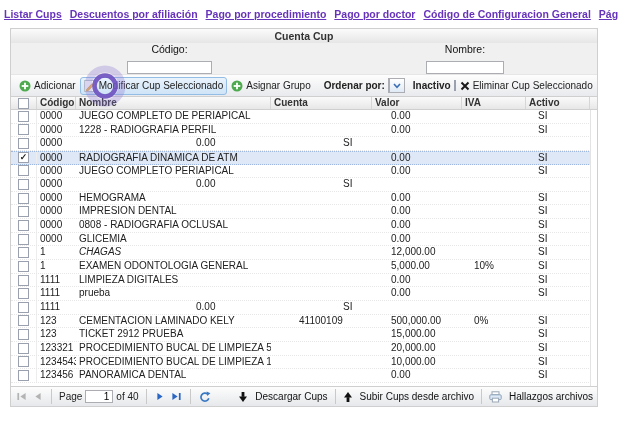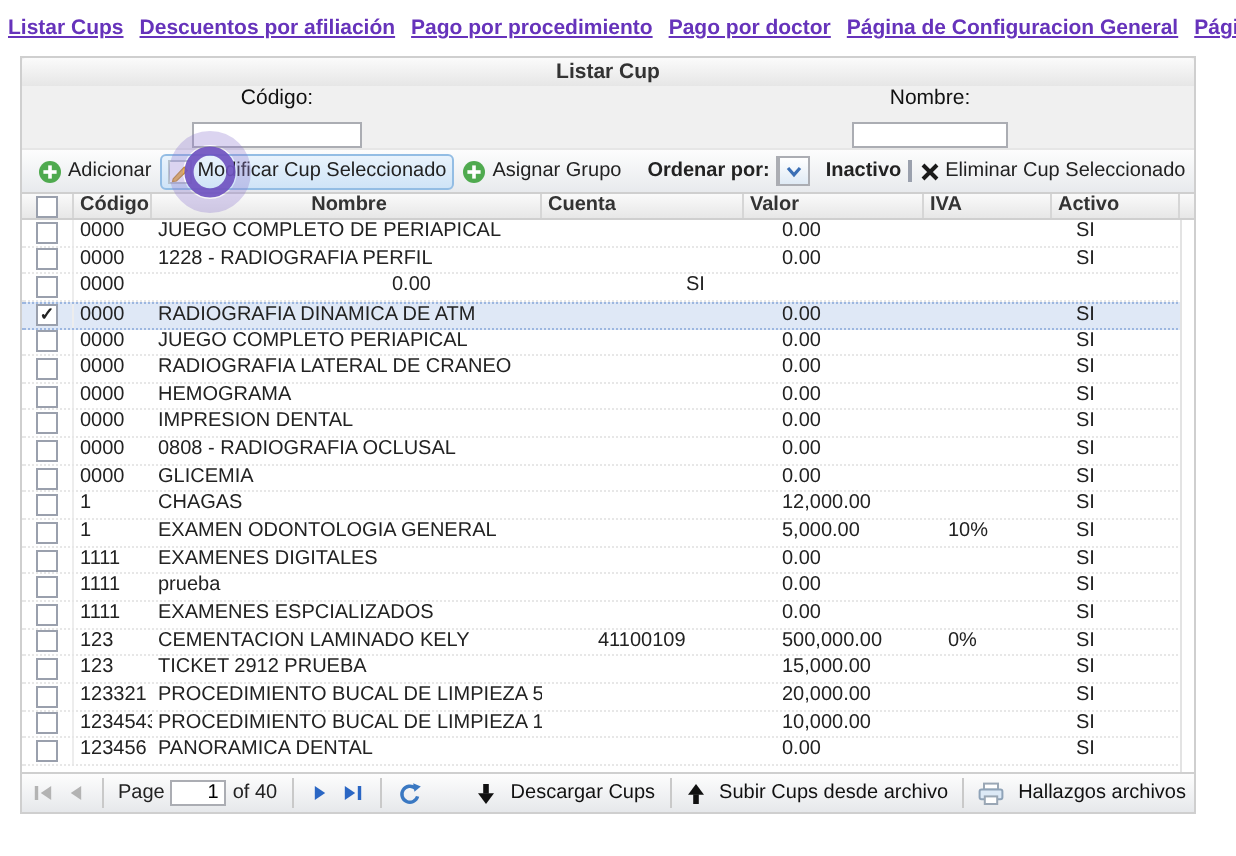--- a/index.html
+++ b/index.html
@@ -64,28 +64,28 @@
   .footer-action{display:flex;align-items:flex-start;gap:7px;cursor:pointer;white-space:nowrap;color:#111;}
   
   .click-annotation{position:absolute;left:73px;top:54px;pointer-events:none;}
   .icon{display:inline-flex;align-items:center;}
 </style>
 </head>
 <body>
 
 <div id="screen">
 
-  <div class="top-nav"><a class="nav-link" href="#">Listar Cups</a><a class="nav-link" href="#">Descuentos por afiliación</a><a class="nav-link" href="#">Pago por procedimiento</a><a class="nav-link" href="#">Pago por doctor</a><a class="nav-link" href="#">Página de Configuracion General</a><a class="nav-link" href="#">Página principal</a></div>
+  <div class="top-nav"><a class="nav-link" href="#">Listar Cups</a><a class="nav-link" href="#">Descuentos por afiliación</a><a class="nav-link" href="#">Pago por procedimiento</a><a class="nav-link" href="#">Pago por doctor</a><a class="nav-link" href="#">Código de Configuracion General</a><a class="nav-link" href="#">Página principal</a></div>
 
   <div class="panel">
 
-    <div class="panel-title">Listar Cup</div>
+    <div class="panel-title">Cuenta Cup</div>
 
     <div class="search-form">
-      <div class="field-group" style="left:85px;width:85px;">
+      <div class="field-group" style="left:116px;width:85px;">
         <div class="field-label">Código:</div>
         <input class="text-input" type="text" value="" style="">
       </div>
       <div class="field-group" style="left:415px;width:78px;">
         <div class="field-label">Nombre:</div>
         <input class="text-input" type="text" value="" style="">
       </div>
     </div>
 
     <div class="toolbar">
@@ -140,21 +140,21 @@
         </span>
         <span>Eliminar Cup Seleccionado</span>
       </div>
     </div>
 
     <div class="grid-header">
       <div class="hcell cb" style="width:26px;">
         <span class="checkbox"></span>
       </div>
       <div class="hcell" style="width:39px;">Código</div>
-      <div class="hcell" style="width:195px;text-align:center;">Nombre</div>
+      <div class="hcell" style="width:195px;">Nombre</div>
       <div class="hcell" style="width:101px;">Cuenta</div>
       <div class="hcell" style="width:90px;">Valor</div>
       <div class="hcell" style="width:64px;">IVA</div>
       <div class="hcell" style="width:64px;">Activo</div>
       <div class="hcell filler"></div>
     </div>
 
     <div class="grid-body">
         <div class="grid-row">
           <div class="cell cb-cell" style="width: 26px;">
@@ -208,21 +208,20 @@
           <div class="cell c-cuenta" style="width: 101px;"></div>
           <div class="cell c-valor" style="width: 90px;">0.00</div>
           <div class="cell c-iva" style="width: 64px;"></div>
           <div class="cell c-activo" style="width: 64px;">SI</div>
         </div>
         <div class="grid-row">
           <div class="cell cb-cell" style="width: 26px;">
             <span class="checkbox"></span>
           </div>
           <div class="cell c-codigo" style="width: 39px;">0000</div>
-          <div class="cell c-nombre" style="width: 195px;">RADIOGRAFIA LATERAL DE CRANEO</div>
           <div class="cell c-cuenta" style="width: 101px;"></div>
           <div class="cell c-valor" style="width: 90px;">0.00</div>
           <div class="cell c-iva" style="width: 64px;"></div>
           <div class="cell c-activo" style="width: 64px;">SI</div>
         </div>
         <div class="grid-row">
           <div class="cell cb-cell" style="width: 26px;">
             <span class="checkbox"></span>
           </div>
           <div class="cell c-codigo" style="width: 39px;">0000</div>
@@ -263,21 +262,21 @@
           <div class="cell c-cuenta" style="width: 101px;"></div>
           <div class="cell c-valor" style="width: 90px;">0.00</div>
           <div class="cell c-iva" style="width: 64px;"></div>
           <div class="cell c-activo" style="width: 64px;">SI</div>
         </div>
         <div class="grid-row">
           <div class="cell cb-cell" style="width: 26px;">
             <span class="checkbox"></span>
           </div>
           <div class="cell c-codigo" style="width: 39px;">1</div>
-          <div class="cell c-nombre" style="width: 195px;">CHAGAS</div>
+          <div class="cell c-nombre" style="width: 195px; font-style: italic;">CHAGAS</div>
           <div class="cell c-cuenta" style="width: 101px;"></div>
           <div class="cell c-valor" style="width: 90px;">12,000.00</div>
           <div class="cell c-iva" style="width: 64px;"></div>
           <div class="cell c-activo" style="width: 64px;">SI</div>
         </div>
         <div class="grid-row">
           <div class="cell cb-cell" style="width: 26px;">
             <span class="checkbox"></span>
           </div>
           <div class="cell c-codigo" style="width: 39px;">1</div>
@@ -285,21 +284,21 @@
           <div class="cell c-cuenta" style="width: 101px;"></div>
           <div class="cell c-valor" style="width: 90px;">5,000.00</div>
           <div class="cell c-iva" style="width: 64px;">10%</div>
           <div class="cell c-activo" style="width: 64px;">SI</div>
         </div>
         <div class="grid-row">
           <div class="cell cb-cell" style="width: 26px;">
             <span class="checkbox"></span>
           </div>
           <div class="cell c-codigo" style="width: 39px;">1111</div>
-          <div class="cell c-nombre" style="width: 195px;">EXAMENES DIGITALES</div>
+          <div class="cell c-nombre" style="width: 195px;">LIMPIEZA DIGITALES</div>
           <div class="cell c-cuenta" style="width: 101px;"></div>
           <div class="cell c-valor" style="width: 90px;">0.00</div>
           <div class="cell c-iva" style="width: 64px;"></div>
           <div class="cell c-activo" style="width: 64px;">SI</div>
         </div>
         <div class="grid-row">
           <div class="cell cb-cell" style="width: 26px;">
             <span class="checkbox"></span>
           </div>
           <div class="cell c-codigo" style="width: 39px;">1111</div>
@@ -307,21 +306,20 @@
           <div class="cell c-cuenta" style="width: 101px;"></div>
           <div class="cell c-valor" style="width: 90px;">0.00</div>
           <div class="cell c-iva" style="width: 64px;"></div>
           <div class="cell c-activo" style="width: 64px;">SI</div>
         </div>
         <div class="grid-row">
           <div class="cell cb-cell" style="width: 26px;">
             <span class="checkbox"></span>
           </div>
           <div class="cell c-codigo" style="width: 39px;">1111</div>
-          <div class="cell c-nombre" style="width: 195px;">EXAMENES ESPCIALIZADOS</div>
           <div class="cell c-cuenta" style="width: 101px;"></div>
           <div class="cell c-valor" style="width: 90px;">0.00</div>
           <div class="cell c-iva" style="width: 64px;"></div>
           <div class="cell c-activo" style="width: 64px;">SI</div>
         </div>
         <div class="grid-row">
           <div class="cell cb-cell" style="width: 26px;">
             <span class="checkbox"></span>
           </div>
           <div class="cell c-codigo" style="width: 39px;">123</div>

